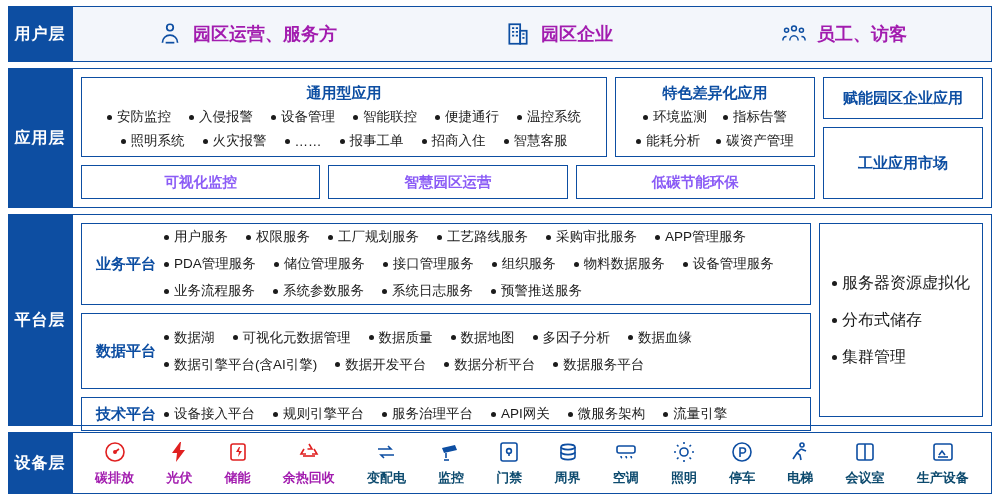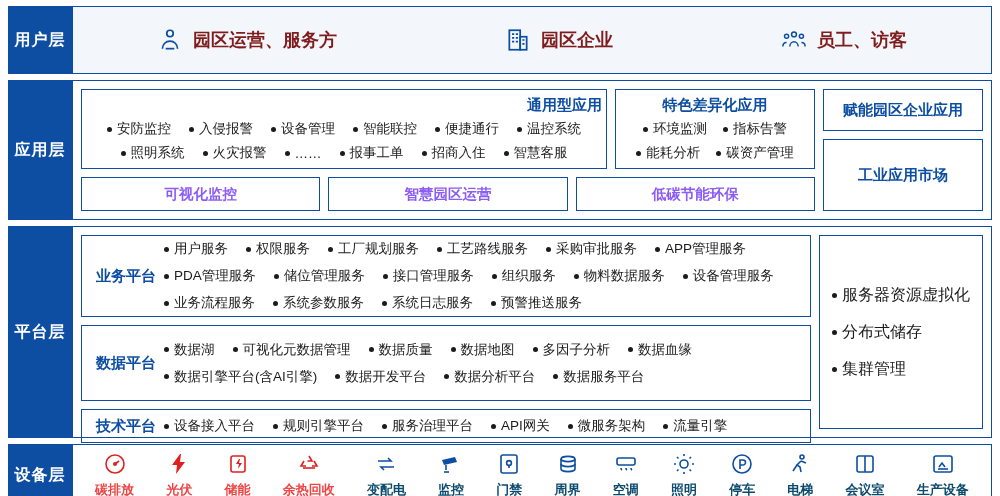--- a/index.html
+++ b/index.html
@@ -6,38 +6,38 @@
   body{width:1000px;height:496px;background:#ffffff;font-family:"Liberation Sans","DejaVu Sans",sans-serif;color:#1b1b1b;}
   .page{position:relative;width:1000px;height:496px;box-sizing:border-box;}
 
   
   .row{display:flex;align-items:stretch;margin:0 8px 6px 8px;}
   .rowlabel{flex:0 0 64px;background:#0d4ea2;color:#fff;display:flex;align-items:center;justify-content:center;
             font-size:16px;font-weight:bold;letter-spacing:1px;}
   .rowbody{flex:1 1 auto;border:1.5px solid #0d4ea2;display:flex;align-items:stretch;box-sizing:border-box;}
 
   
-  .userrow{height:68px;margin-top:6px;font-family:Liberation Mono, monospace;}
+  .userrow{height:56px;margin-top:6px;font-family:Liberation Mono, monospace;}
   .userbody{border:1.5px solid #0d4ea2;background:#f3f6fb;align-items:center;justify-content:space-around;}
-  .user-item{display:flex;align-items:center;gap:10px;color:#7f1d1d;font-size:18px;font-weight:bold;}
+  .user-item{display:flex;align-items:center;gap:10px;color:#a21caf;font-size:18px;font-weight:bold;}
   .user-item svg{display:block;}
 
   
   .approw{height:140px;}
   .appbody{background:#fff;padding:8px;gap:8px;}
   .appcol{display:flex;flex-direction:column;gap:8px;}
   .col-left{flex:1 1 auto;}
   .col-right{flex:0 0 160px;}
   .boxgrp{display:flex;gap:8px;flex:1 1 auto;}
   .bluebox{border:1.2px solid #0d4ea2;box-sizing:border-box;display:flex;flex-direction:column;align-items:center;justify-content:center;}
   .boxtitle{color:#0d4ea2;font-weight:bold;font-size:15px;margin-bottom:5px;}
   .bullets{display:flex;flex-wrap:wrap;justify-content:center;column-gap:16px;row-gap:6px;padding:0 6px;}
   .bullet{font-size:13.5px;white-space:nowrap;display:flex;align-items:center;}
   .bullet::before{content:"";width:5px;height:5px;border-radius:50%;background:#1b1b1b;margin-right:5px;display:inline-block;}
-  .general-box{flex:1 1 auto;padding:2px 4px;align-items:flex-end;}
+  .general-box{flex:1 1 auto;padding:2px 4px;}
   .general-box .bullets{column-gap:18px;}
   .special-box{flex:0 0 200px;padding:6px 4px;}
   .tallbox{flex:1 1 auto;display:flex;align-items:center;justify-content:center;color:#0d4ea2;font-weight:bold;font-size:15px;
            border:1.2px solid #0d4ea2;box-sizing:border-box;text-align:center;}
   .subrow{display:flex;gap:8px;height:38px;}
   .subbox{flex:1 1 0;border:1.2px solid #0d4ea2;box-sizing:border-box;display:flex;align-items:center;justify-content:center;
           color:#8b5cf6;font-weight:bold;font-size:14.5px;}
 
   
   .platrow{height:212px;}
@@ -52,21 +52,21 @@
   .plat-tech{flex:0 0 34px;}
   .platname{flex:0 0 76px;color:#0d4ea2;font-weight:bold;font-size:15px;text-align:center;}
   .platitems{flex:1 1 auto;display:flex;flex-wrap:wrap;row-gap:9px;}
   .platitems .bullet{flex:0 0 auto;margin-right:18px;}
   .plat-biz .platitems .bullet{min-width:0;}
 
   
   .devrow{height:62px;margin-bottom:6px;}
   .devbody{align-items:center;justify-content:space-around;padding:0 6px;}
   .dev-item{display:flex;flex-direction:column;align-items:center;gap:4px;}
-  .dev-item .lbl{font-size:13px;color:#ef4444;font-weight:bold;white-space:nowrap;}
+  .dev-item .lbl{font-size:13px;color:#a21caf;font-weight:bold;white-space:nowrap;}
   .dev-item.blue .lbl{color:#0c4a6e;}
   .dev-icon{width:26px;height:26px;display:flex;align-items:center;justify-content:center;}
 </style>
 </head>
 <body>
 
 <div class="page">
 
   <div class="row userrow">
     <div class="rowlabel">用户层</div>

